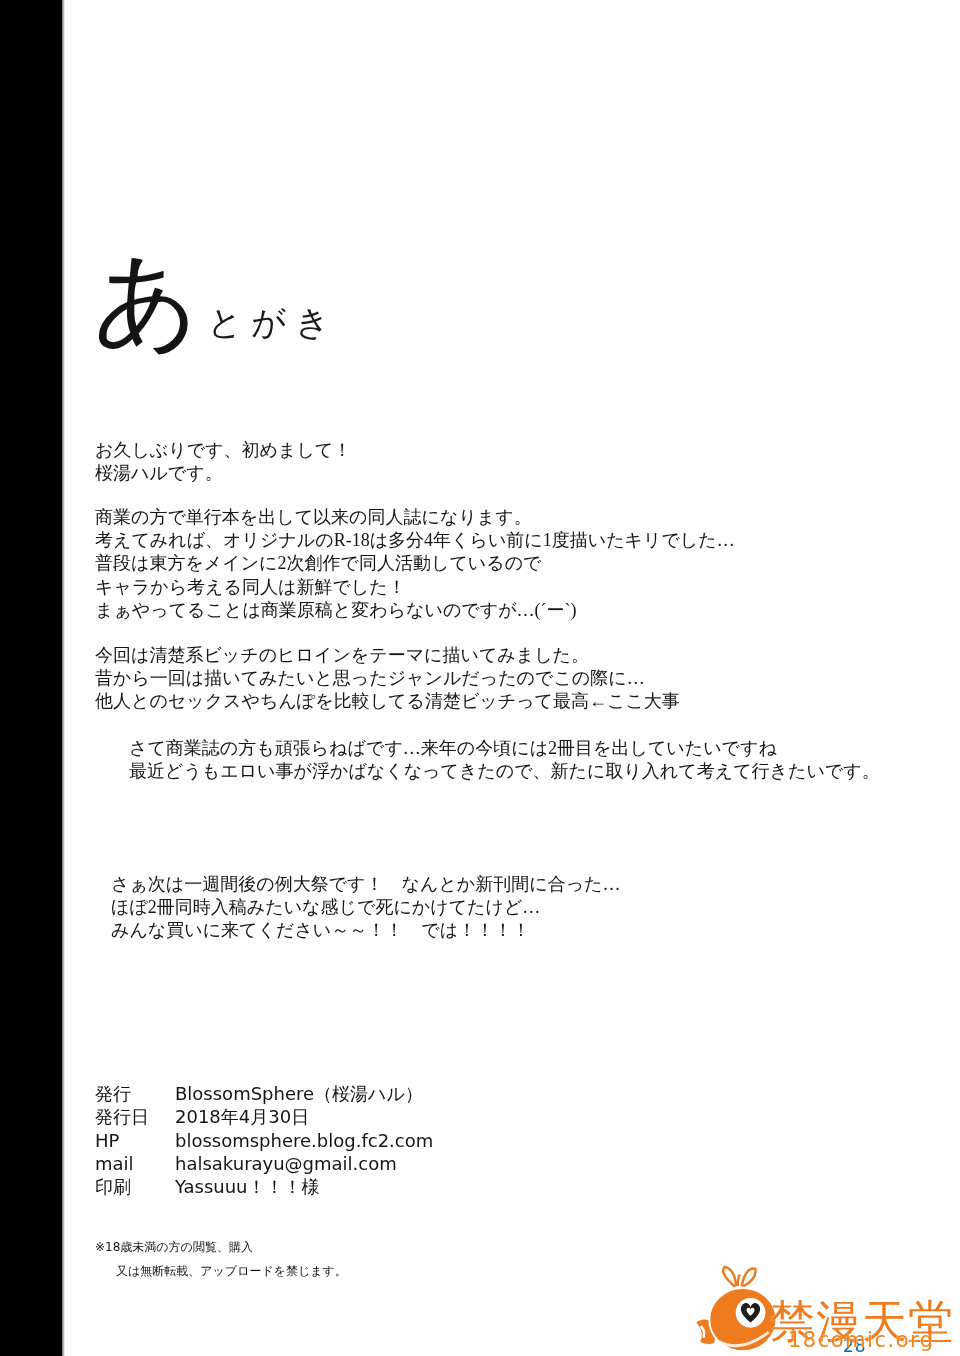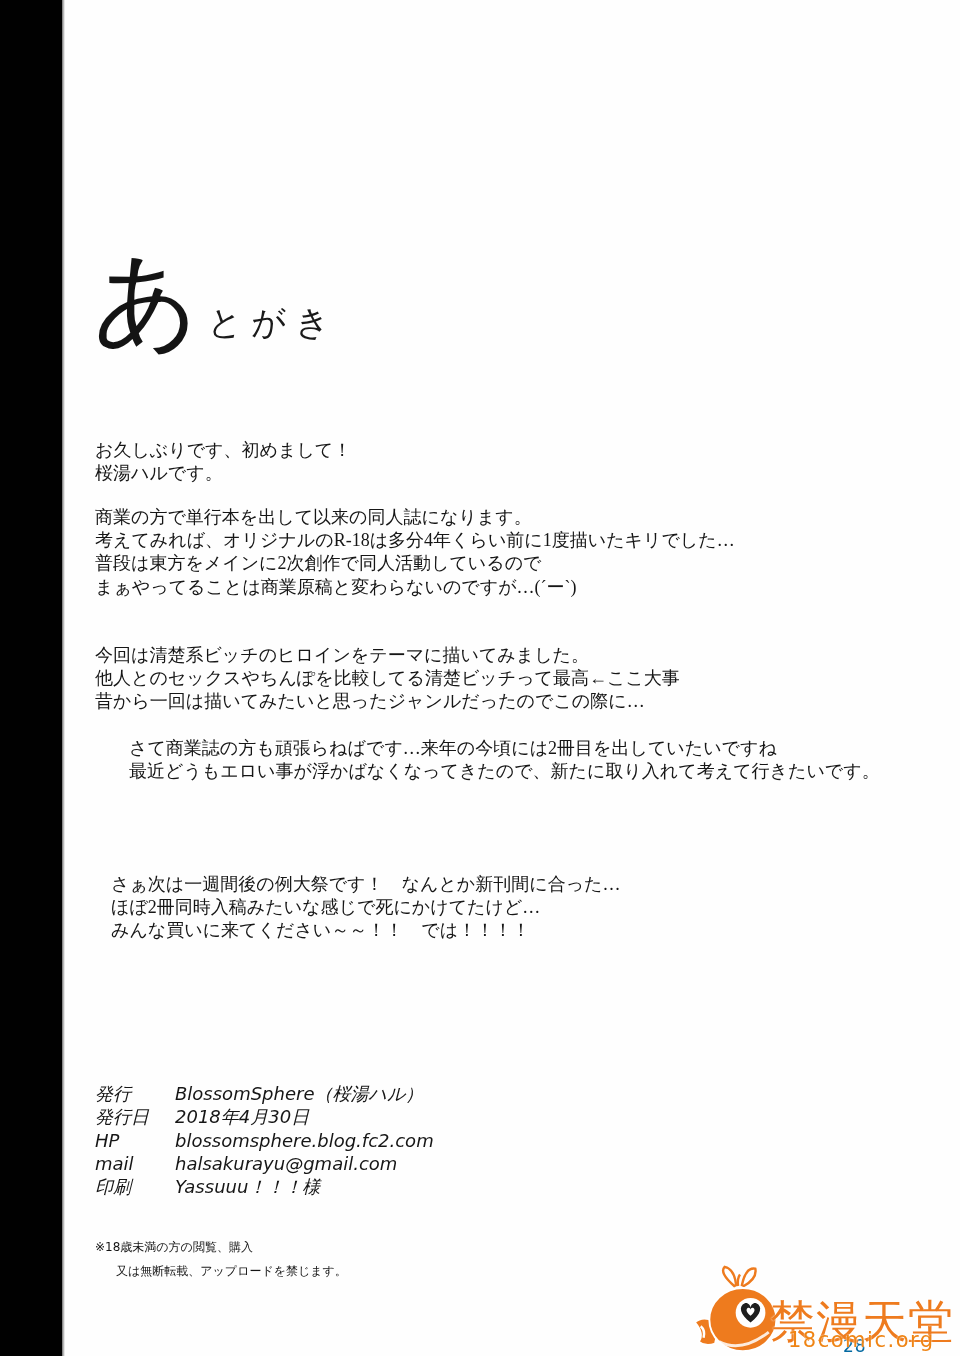--- a/index.html
+++ b/index.html
@@ -36,21 +36,21 @@
   }
   
   .para { position:absolute; left:95px; font-size:18px; line-height:23.2px; color:#161616; white-space:nowrap;font-family:Liberation Serif, serif; }
   .p0 { top:439px; }
   .p1 { top:506px; }
   .p2 { top:644px; }
   .p3 { top:737px;margin-left:34px; }
   .p4 { top:873px;margin-left:16px; }
   
   .colophon { position:absolute; left:95px; top:1082px; font-size:18px; line-height:23.3px; color:#161616; }
-  .colophon .row { display:flex; white-space:nowrap;font-style:italic; }
+  .colophon .row { display:flex; white-space:nowrap; }
   .colophon .lbl { width:80px; flex:0 0 80px; }
   
   .notice { position:absolute; left:95px; top:1236px; font-size:12px; line-height:23.5px; color:#141414; white-space:nowrap; }
   .notice .indent { padding-left:21px; }
   
   .page-number {
     position:absolute; left:843px; top:1336px;
     font-size:17px; color:#0369a1; letter-spacing:1px;
   }
   
@@ -82,27 +82,28 @@
 
   <div class="para p0">
     <div>お久しぶりです、初めまして！</div>
     <div>桜湯ハルです。</div>
   </div>
 
   <div class="para p1">
     <div>商業の方で単行本を出して以来の同人誌になります。</div>
     <div>考えてみれば、オリジナルのR-18は多分4年くらい前に1度描いたキリでした…</div>
     <div>普段は東方をメインに2次創作で同人活動しているので</div>
+    <div>キャラから考える同人は新鮮でした！</div>
     <div>まぁやってることは商業原稿と変わらないのですが…(´ー`)</div>
   </div>
 
   <div class="para p2">
     <div>今回は清楚系ビッチのヒロインをテーマに描いてみました。</div>
+    <div>昔から一回は描いてみたいと思ったジャンルだったのでこの際に…</div>
     <div>他人とのセックスやちんぽを比較してる清楚ビッチって最高←ここ大事</div>
-    <div>昔から一回は描いてみたいと思ったジャンルだったのでこの際に…</div>
   </div>
 
   <div class="para p3">
     <div>さて商業誌の方も頑張らねばです…来年の今頃には2冊目を出していたいですね</div>
     <div>最近どうもエロい事が浮かばなくなってきたので、新たに取り入れて考えて行きたいです。</div>
   </div>
 
   <div class="para p4">
     <div>さぁ次は一週間後の例大祭です！　なんとか新刊間に合った…</div>
     <div>ほぼ2冊同時入稿みたいな感じで死にかけてたけど…</div>

